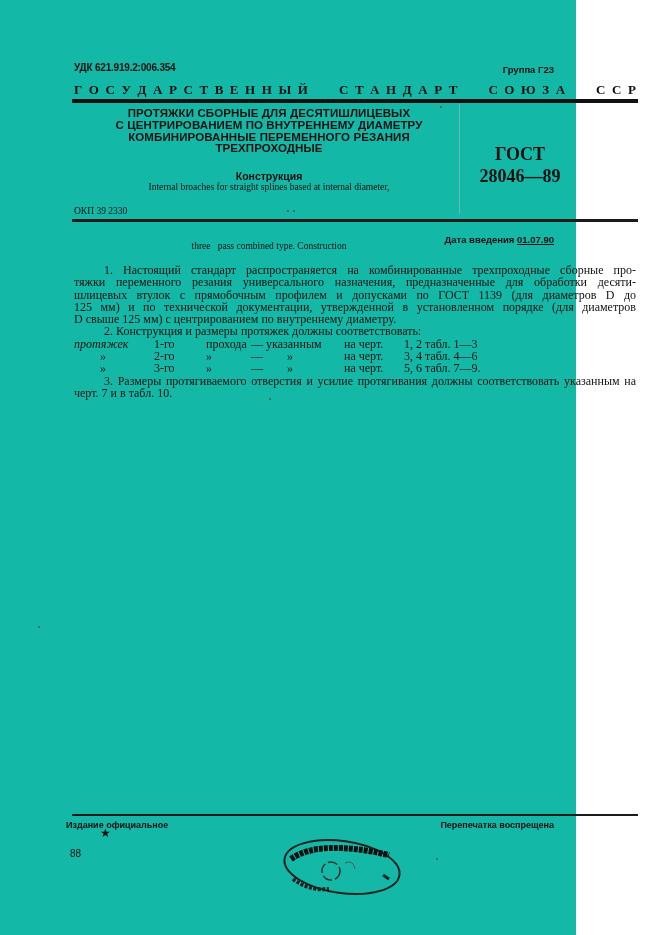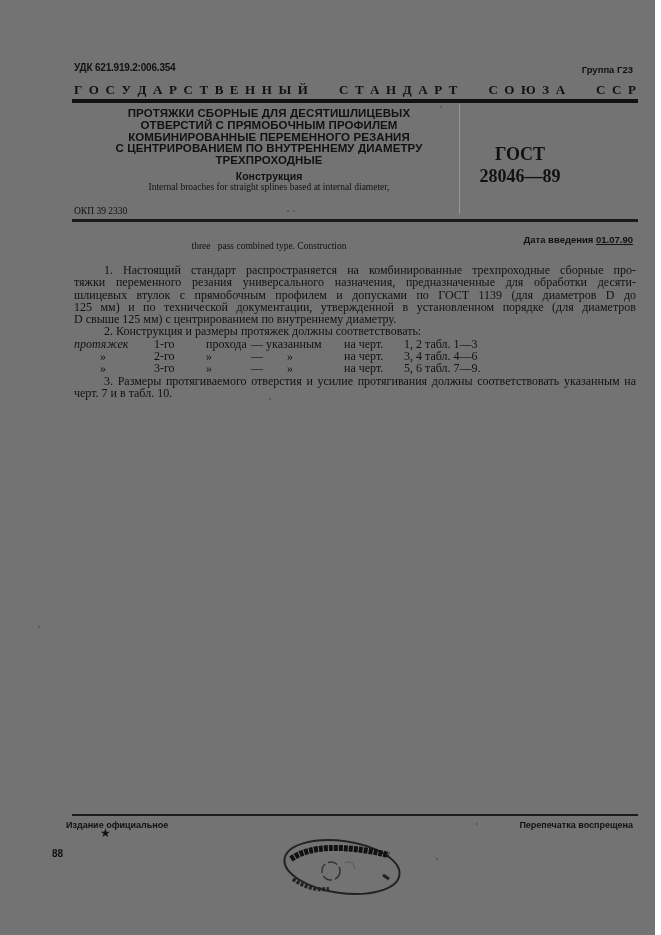--- a/index.html
+++ b/index.html
@@ -11,22 +11,22 @@
       width: 661px;
       height: 935px;
       position: relative;
       overflow: hidden;
       font-family: "Liberation Serif", serif;
       color: #111111;
     }
     .page {
       position: absolute;
       left: 0; top: 0;
-      width: 655px; height: 935px;
-      background: #737373;
+      width: 576px; height: 935px;
+      background: #14b8a6;
     }
     .abs { position: absolute; }
 
     .udk {
       left: 74px; top: 62px;
       font-family: "Liberation Sans", sans-serif;
       font-weight: bold;
       font-size: 10px;
       letter-spacing: -0.2px;
     }
@@ -165,23 +165,23 @@
       font-family: "Liberation Sans", sans-serif;
       font-weight: bold;
       font-size: 9px;
     }
     .star {
       left: 100px; top: 827px;
       font-size: 12px;
       line-height: 12px;
     }
     .page-num {
-      left: 52px; top: 848px;
-      font-family: "Liberation Sans", sans-serif;
-      font-weight: bold;
+      left: 70px; top: 848px;
+      font-family: "Liberation Sans", sans-serif;
+      font-weight: normal;
       font-size: 10px;
     }
     .stamp {
       left: 279px; top: 833px;
       width: 126px;
       height: 68px;
     }
     .speck {
       width: 2px; height: 2px;
       background: #555;
@@ -230,23 +230,22 @@
       <span class="gap"></span>
       <span>С</span>
       <span>С</span>
       <span>Р</span>
     </div>
 
   <div class="abs rule-thick" style="top:99px;"></div>
 
   <div class="abs title-block">
     <div>ПРОТЯЖКИ СБОРНЫЕ ДЛЯ ДЕСЯТИШЛИЦЕВЫХ</div>
-    <div>ОТВЕРСТИЙ С ПРЯМОБОЧНЫМ ПРОФИЛЕМ</div>
+    <div>С ЦЕНТРИРОВАНИЕМ ПО ВНУТРЕННЕМУ ДИАМЕТРУ</div>
     <div>КОМБИНИРОВАННЫЕ ПЕРЕМЕННОГО РЕЗАНИЯ</div>
-    <div>С ЦЕНТРИРОВАНИЕМ ПО ВНУТРЕННЕМУ ДИАМЕТРУ</div>
     <div>ТРЕХПРОХОДНЫЕ</div>
   </div>
   <div class="abs subtitle">Конструкция</div>
   <div class="abs en-title">
     <div>Internal broaches for straight splines based at internal diameter,</div>
     <div style="white-space:pre;margin-top:48px;">three   pass combined type. Construction</div>
   </div>
   <div class="abs okp">ОКП 39 2330</div>
 
   <div class="abs vdivider"></div>

